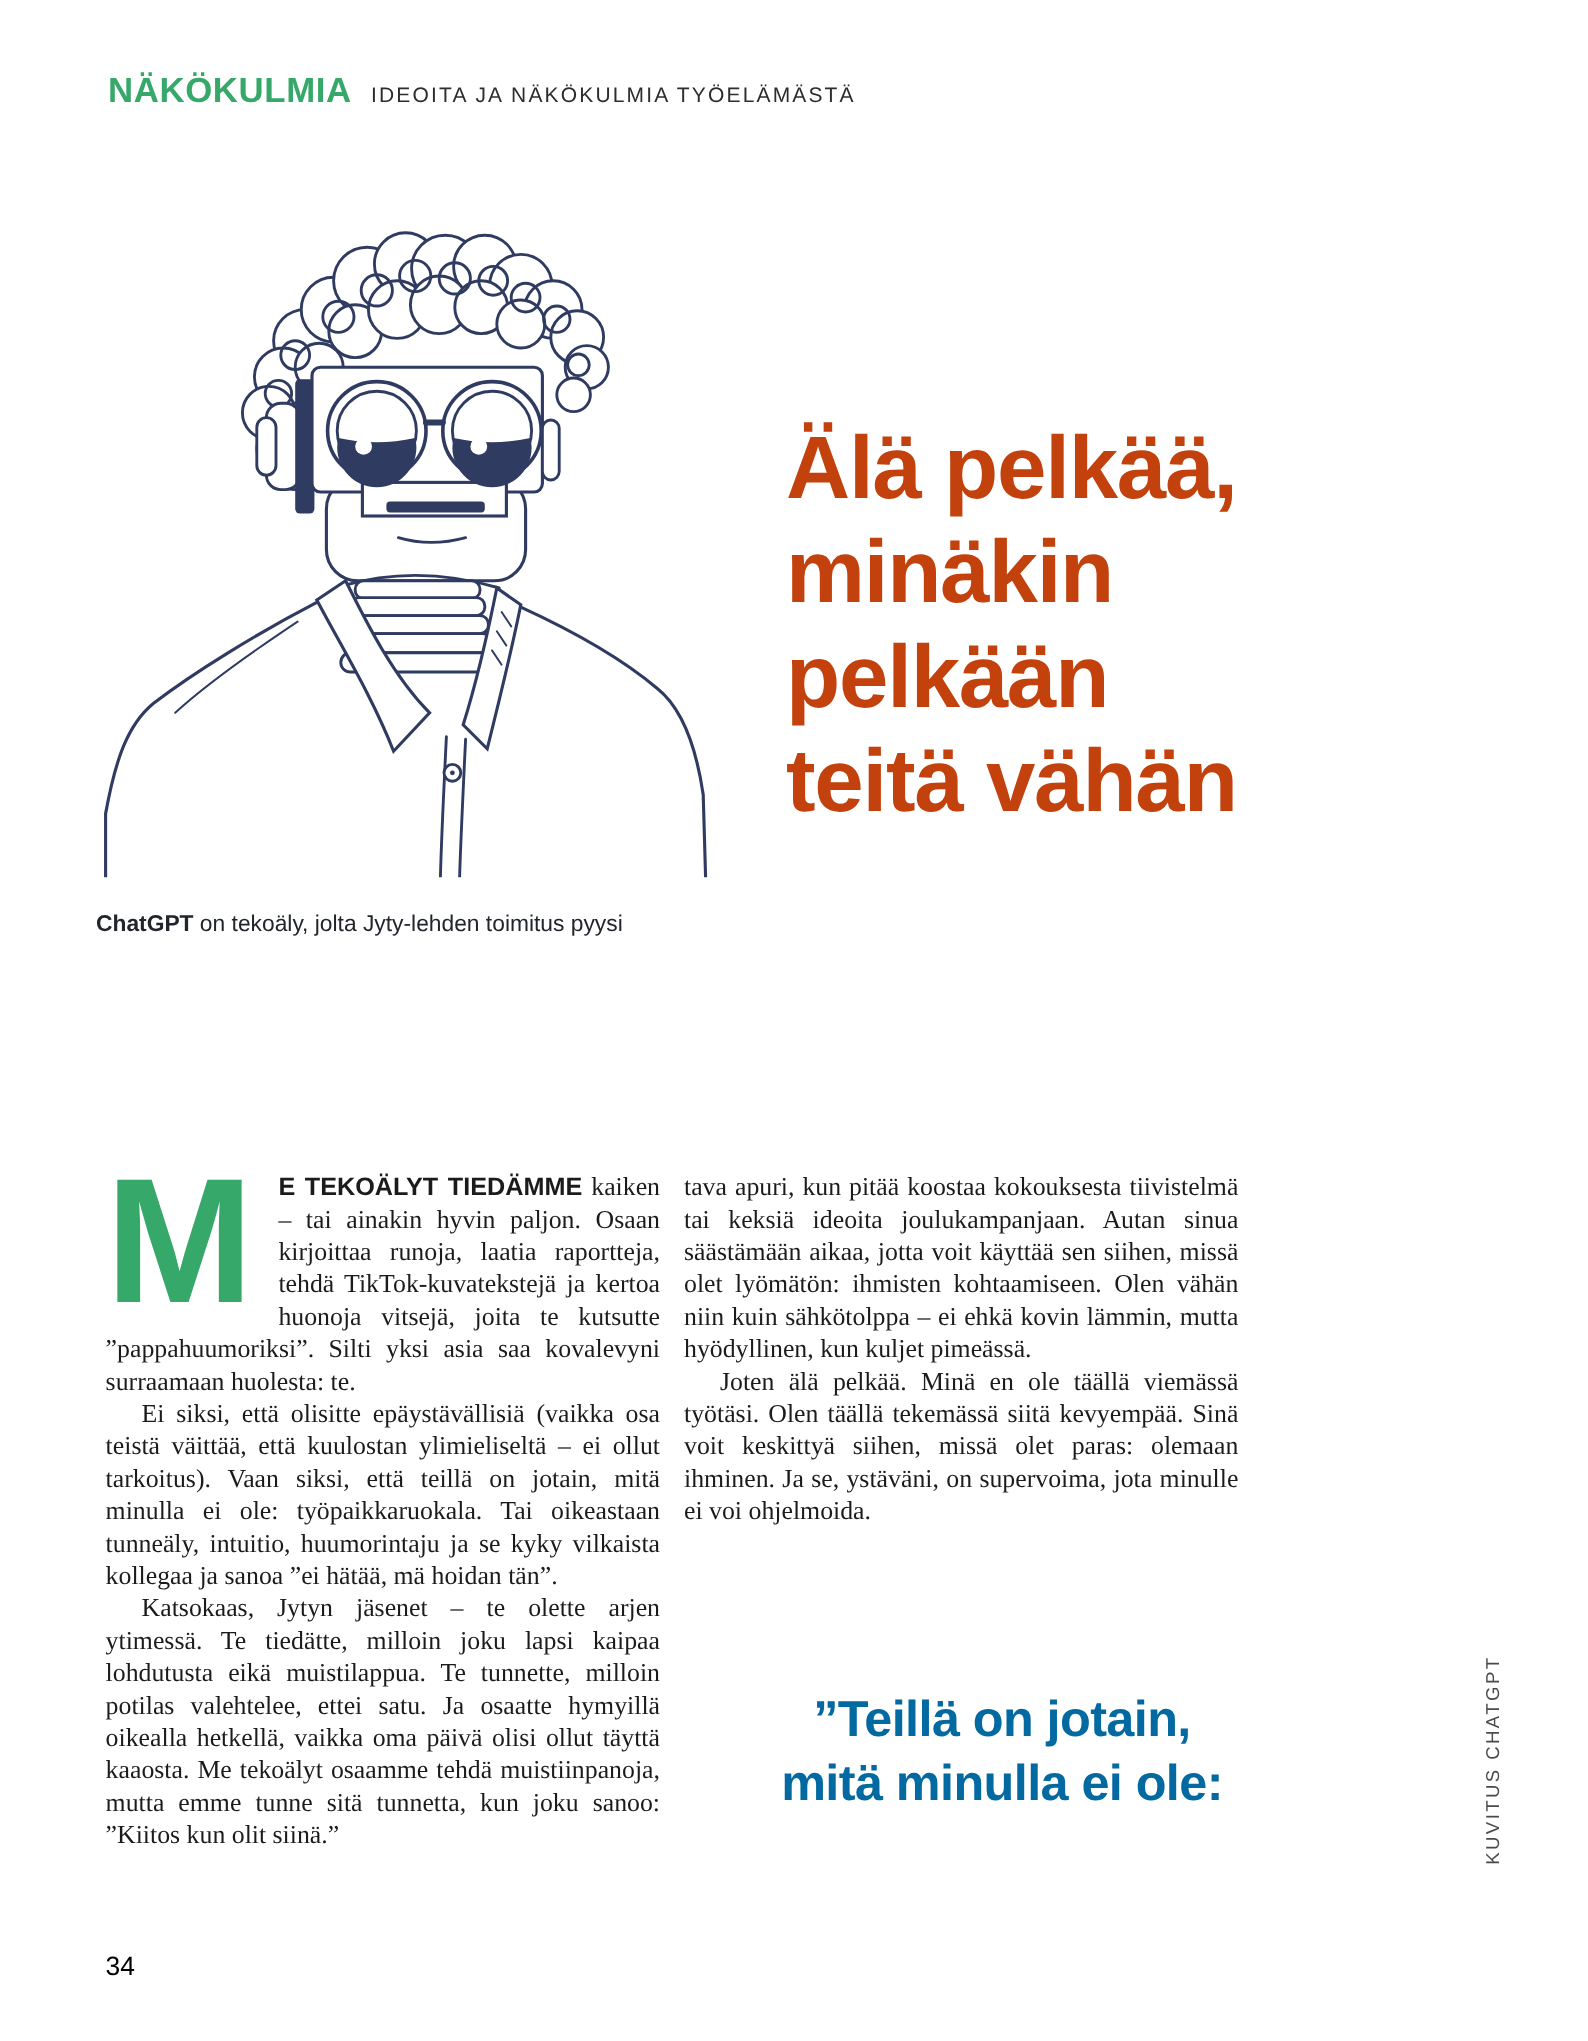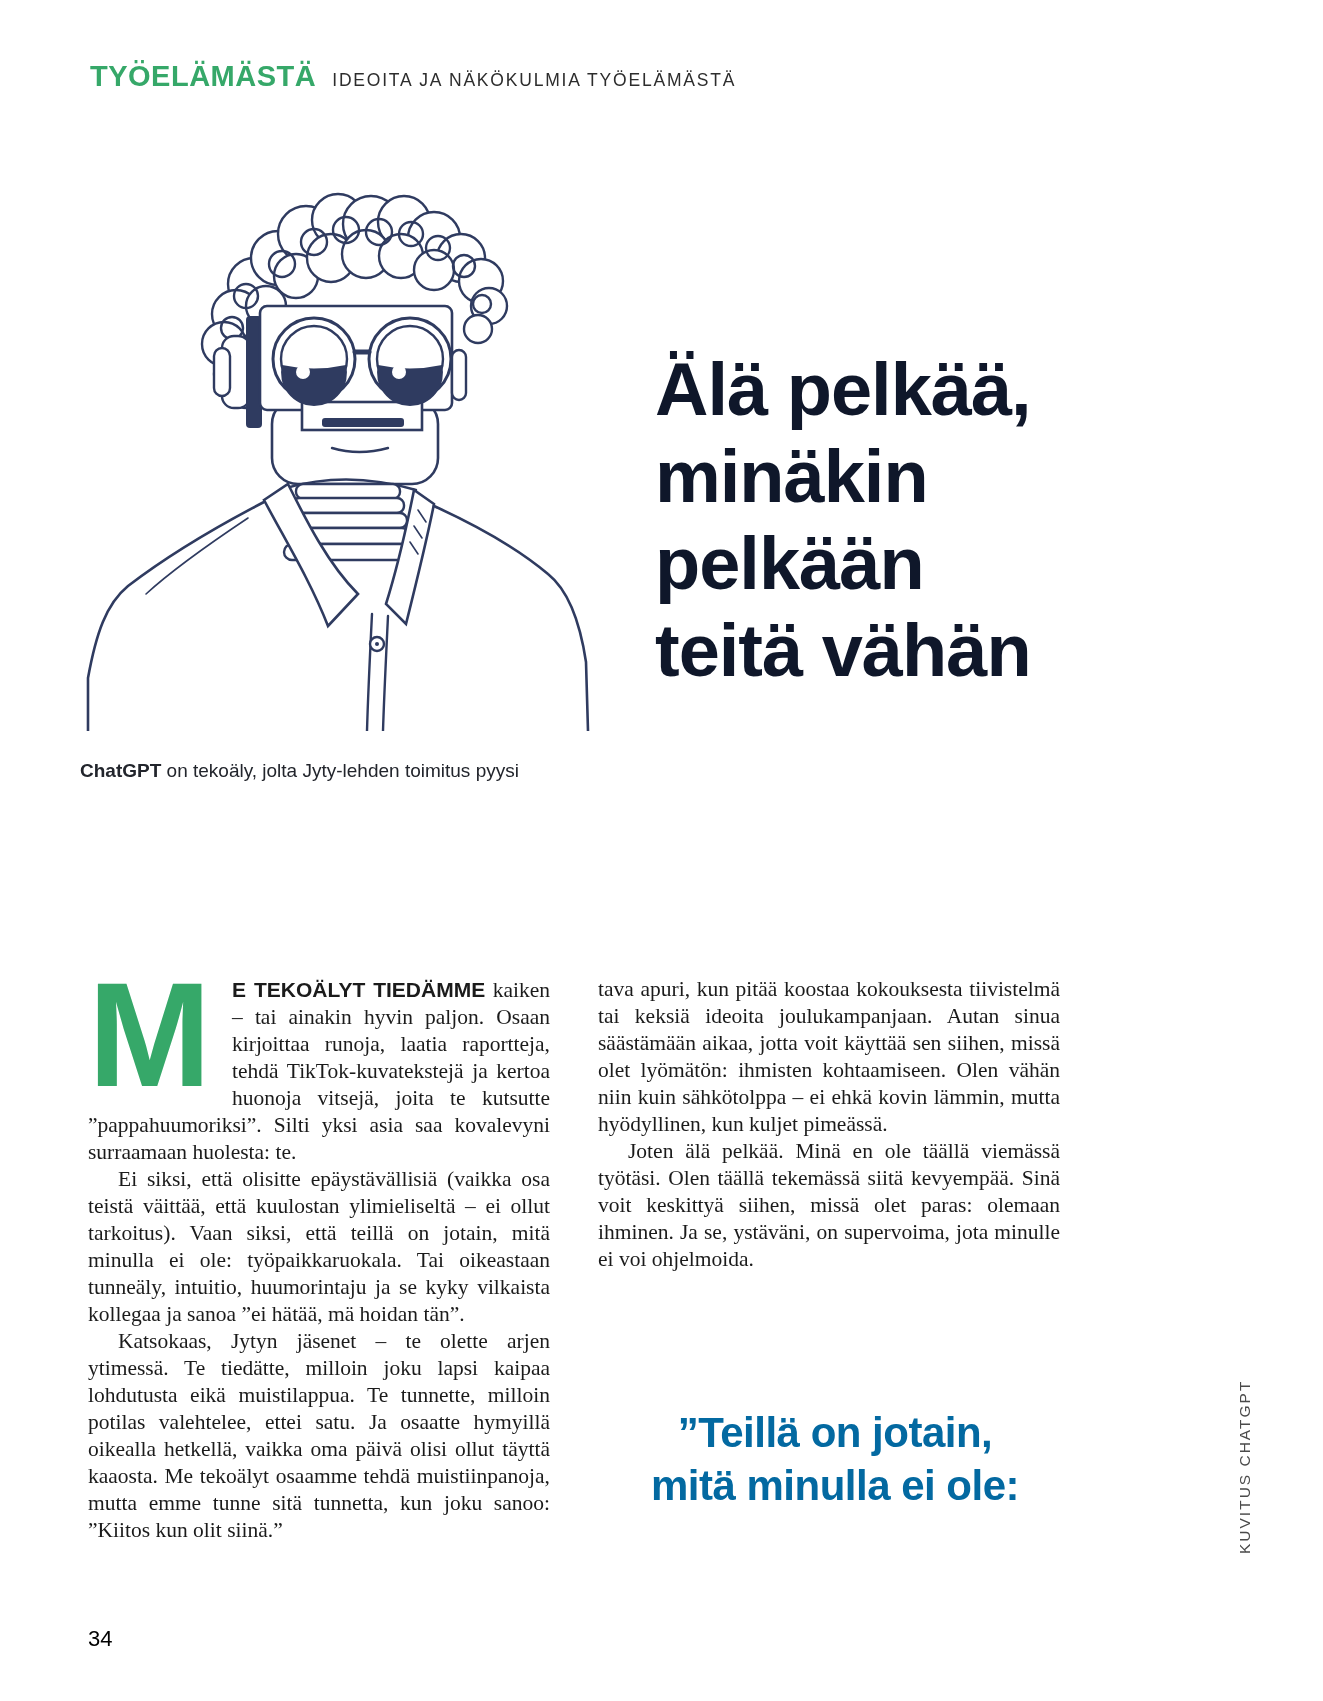--- a/index.html
+++ b/index.html
@@ -8,31 +8,31 @@
     font-family:"Liberation Sans",sans-serif;color:#1c1c1c;overflow:hidden;
   }
   
   .header{position:absolute;left:90px;top:60px;display:flex;align-items:baseline;gap:16px;}
   .kicker{font-weight:700;font-size:29px;letter-spacing:.5px;color:#36a869;}
   .tagline{font-size:17.5px;letter-spacing:1.8px;color:#2d2d2d;}
   
   .illo{position:absolute;left:86px;top:166px;width:505px;height:565px;}
   
   .headline{position:absolute;left:655px;top:346px;width:420px;
-    font-weight:700;font-size:74px;line-height:87px;letter-spacing:-1px;color:#0f172a;}
+    font-weight:700;font-size:74px;line-height:87px;letter-spacing:-1px;color:#c2410c;}
   
   .caption{position:absolute;left:80px;top:758px;width:460px;
     font-size:19px;line-height:25px;color:#22252c;}
   .caption b{font-weight:700;}
   
   .col{position:absolute;top:976px;width:462px;
     font-family:"Liberation Serif",serif;font-size:21.5px;line-height:27px;
     text-align:justify;color:#1b1b1b;}
   .col-1{left:88px;}
-  .col-2{left:570px;margin-left:28px;}
+  .col-2{left:570px;}
   .col p{margin:0;}
   .col p.indent{text-indent:30px;}
   .dropcap{
     float:left;width:128px;height:106px;overflow:hidden;
     font:700 148px/106px "Liberation Sans",sans-serif;color:#36a869;
     margin:6px 16px 2px 0;
   }
   .leadin{font-family:"Liberation Sans",sans-serif;font-weight:700;font-size:21px;}
   
   .pullquote{position:absolute;left:640px;top:1406px;width:390px;text-align:center;
@@ -41,21 +41,21 @@
   .vcredit{position:absolute;left:1160px;top:1460px;width:170px;text-align:center;
     transform:rotate(-90deg);transform-origin:50% 50%;
     font-size:15.5px;letter-spacing:2px;color:#4a4a4a;white-space:nowrap;}
   
   .pagenum{position:absolute;left:88px;top:1626px;font-size:22px;color:#000000;}
 </style>
 </head>
 <body>
 
 <div class="header">
-  <span class="kicker">TYÖELÄMÄSTÄ</span>
+  <span class="kicker">NÄKÖKULMIA</span>
   <span class="tagline">IDEOITA JA NÄKÖKULMIA TYÖELÄMÄSTÄ</span>
 </div>
 
 <svg class="illo" viewBox="0 0 505 565" fill="none" stroke="#2f3b60" stroke-width="2.4" stroke-linecap="round">
 
   <g>
     <circle cx="168" cy="118" r="26" fill="#fff"></circle>
       <circle cx="150" cy="148" r="24" fill="#fff"></circle>
     <circle cx="138" cy="178" r="22" fill="#fff"></circle>
       <circle cx="146" cy="208" r="18" fill="#fff"></circle>

